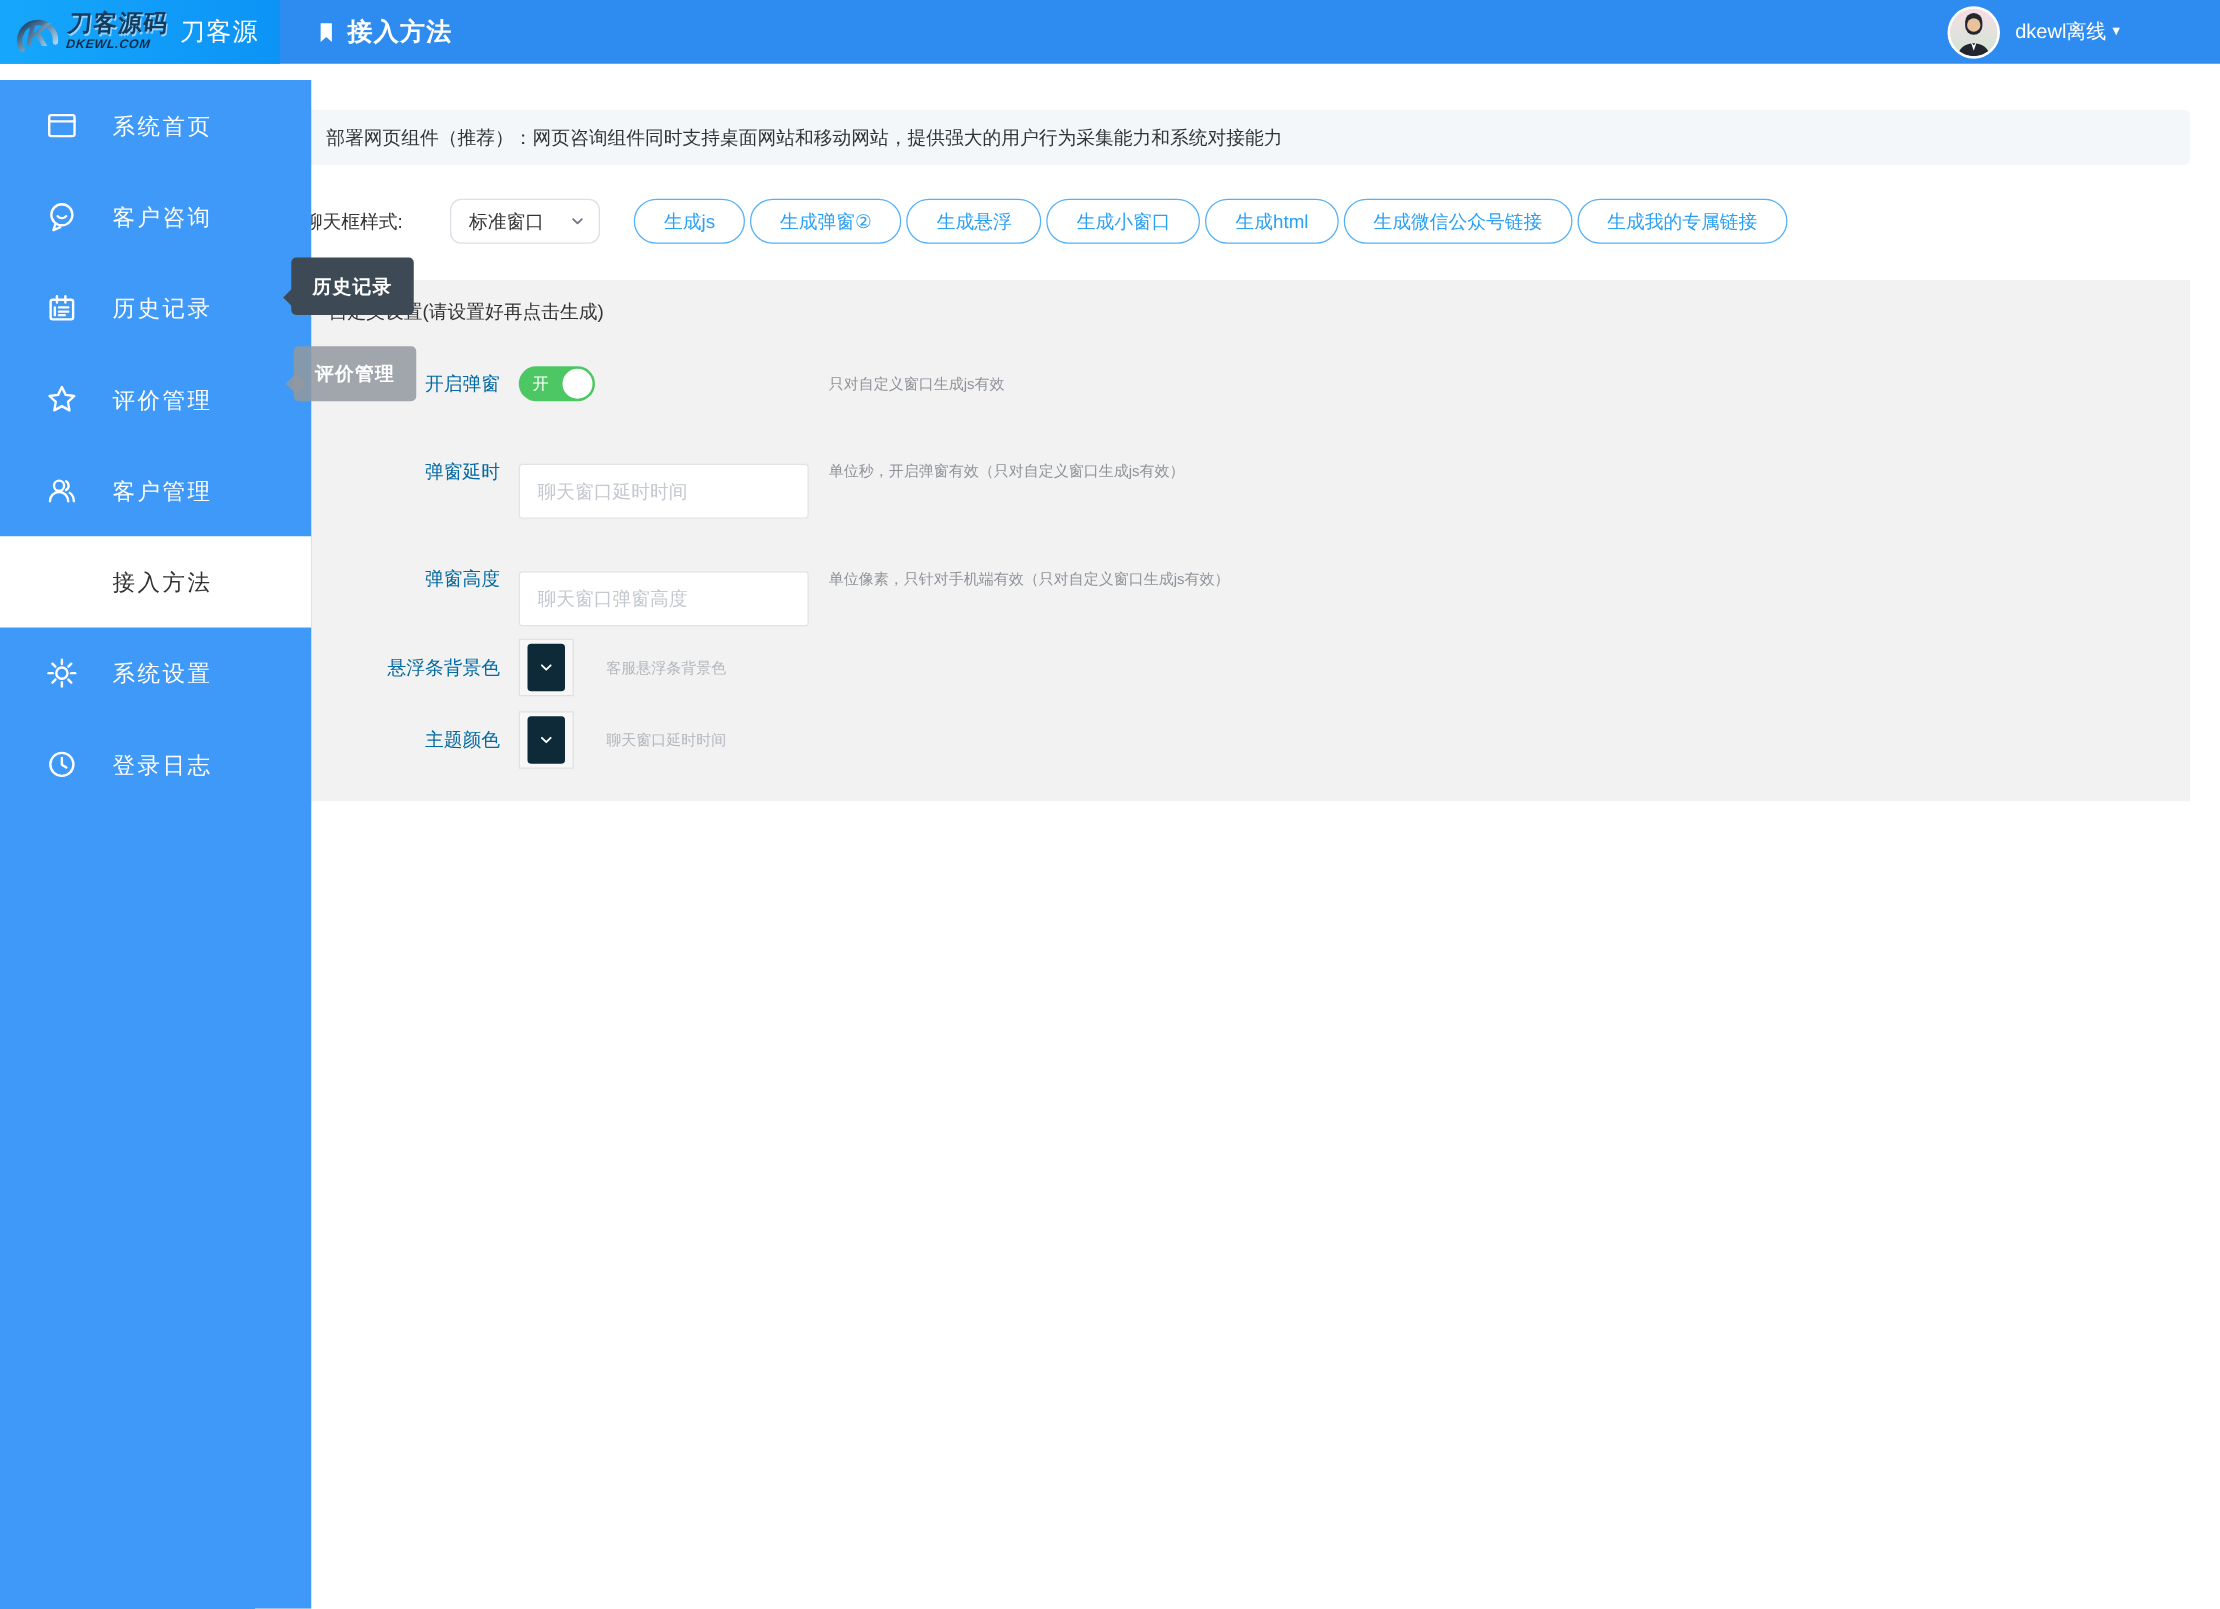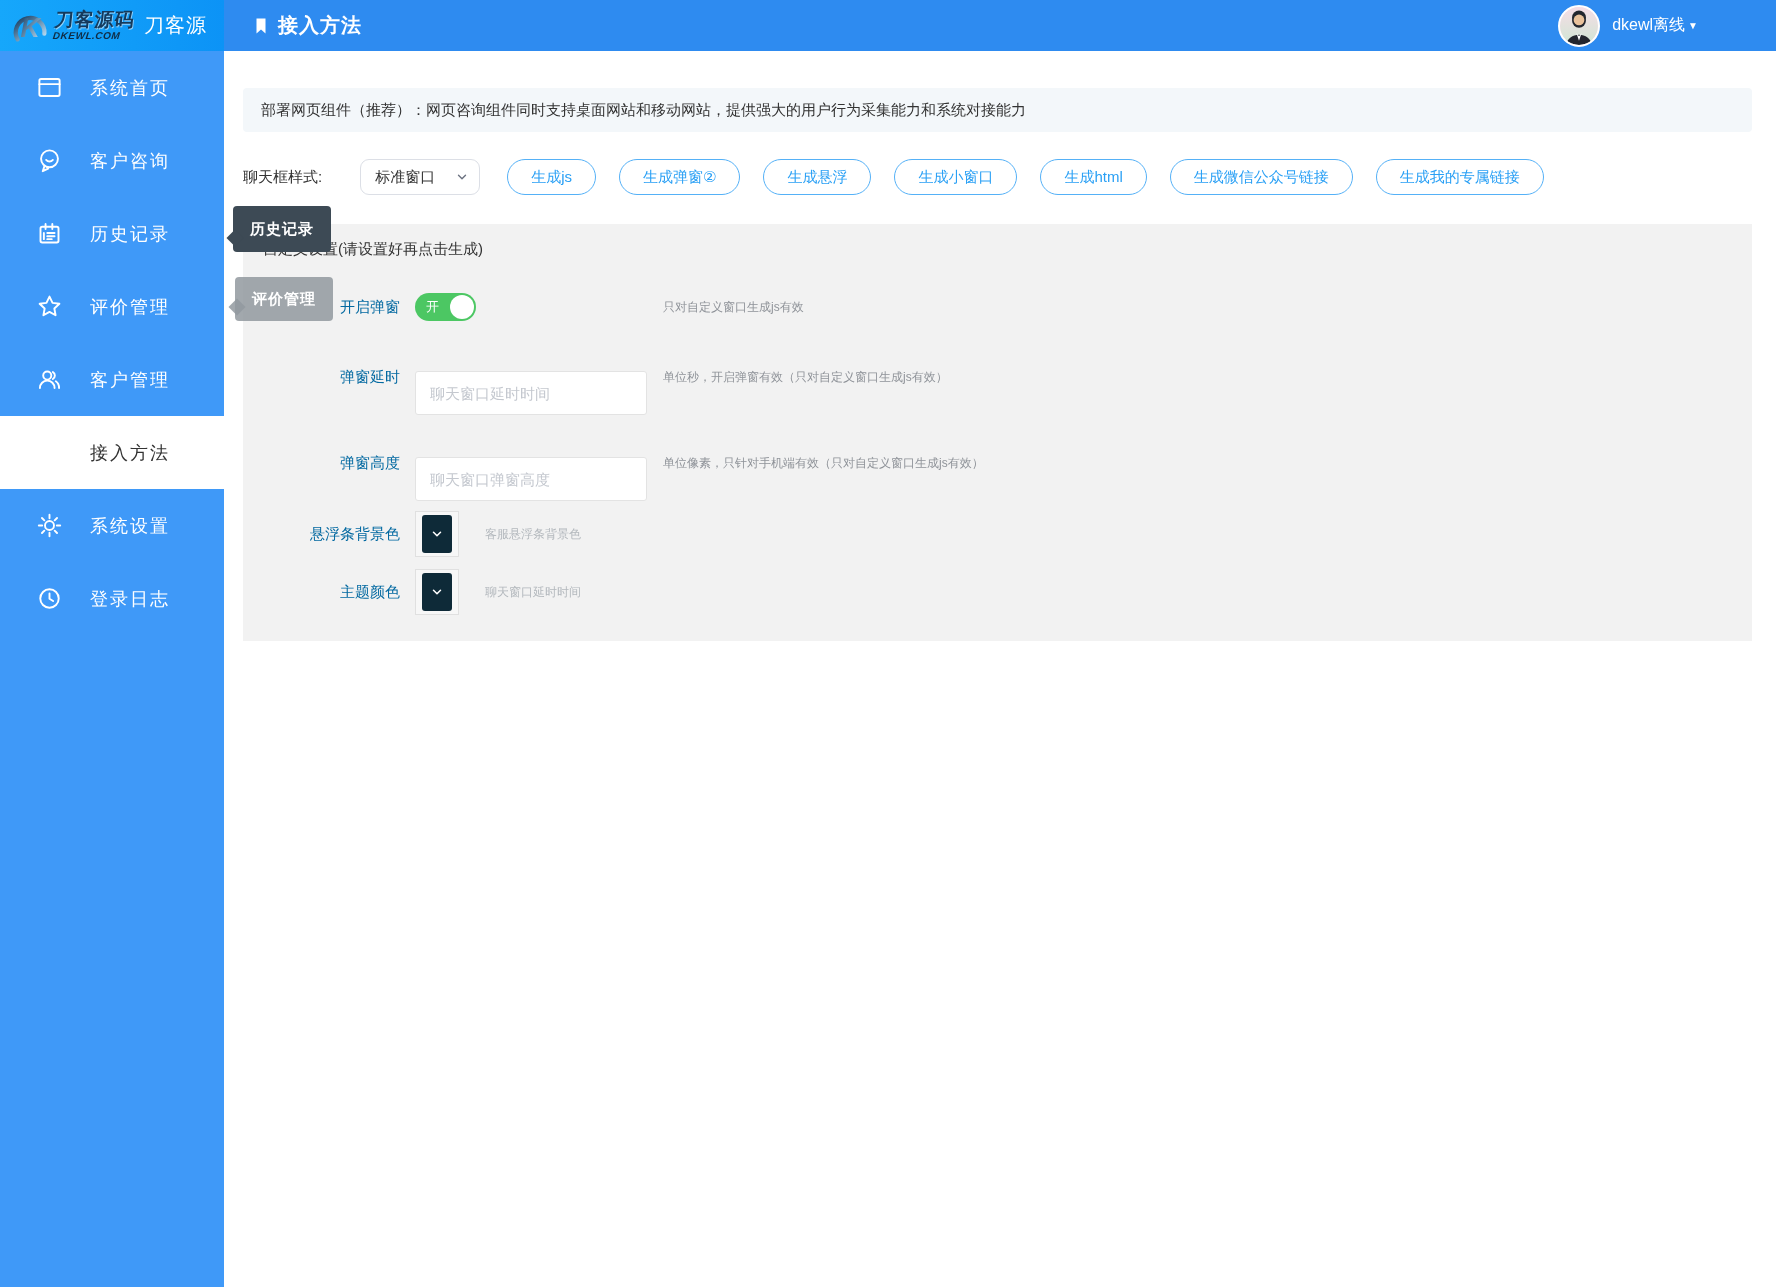--- a/index.html
+++ b/index.html
@@ -28,21 +28,21 @@
   .brand-en { font-size: 10px; font-weight: bold; font-style: italic; color: #102c44; letter-spacing: .5px; margin-top: 2px;}
   .brand-side { color: #fff; font-size: 20px; margin-left: 10px; letter-spacing: 1px; }
   .page-title-wrap { display: flex; align-items: center; margin-left: 28px; }
   .page-title { color: #fff; font-size: 20px; font-weight: bold; margin-left: 8px; letter-spacing: 1px;}
   .user-area { position: absolute; right: 78px; top: 0; height: 51px; display: flex; align-items: center; }
   .avatar { width: 42px; height: 42px; border-radius: 50%; overflow: hidden; border: 2px solid #fff; background:#f7e3ea; }
   .user-name { color: #fff; font-size: 16px; margin-left: 12px; }
   .user-caret { color: #fff; font-size: 10px; margin-left: 3px; }
   
   .sidebar {
-    position: absolute; top: 51px; left: 0; width: 224px; bottom: 0;
+    position: absolute; top: 64px; left: 0; width: 249px; bottom: 0;
     background: #3f99f8; z-index: 20; text-align: center;
   }
   .side-item {
     height: 73px; display: flex; align-items: center; padding-left: 36px;
     color: #fff; cursor: pointer;
   }
   .side-item .s-icon { width: 27px; height: 27px; flex: 0 0 27px; }
   .side-item .s-label { font-size: 18px; letter-spacing: 2px; margin-left: 27px; }
   .side-item.active { background: #fff; color: #333; }
   .side-item.active .s-label { margin-left: 54px; color: #333; }
@@ -62,21 +62,21 @@
     display: flex; align-items: center; padding: 0 18px; font-size: 15px; color: #333;
   }
   .controls-row { margin-top: 26px; height: 38px; display: flex; align-items: center; }
   .controls-label { font-size: 15px; color: #333; }
   .style-select {
     margin-left: 38px; width: 120px; height: 36px; background: #fff;
     border: 1px solid #dcdfe6; border-radius: 9px; display: flex; align-items: center;
     justify-content: space-between; padding: 0 10px 0 14px; cursor: pointer;
   }
   .style-select .sel-value { font-size: 15px; color: #333; }
-  .gen-buttons { display: flex; margin-left: 27px; gap: 23px; }
+  .gen-buttons { display: flex; margin-left: 27px; gap: 4px; }
   .gen-btn {
     height: 36px; border: 1px solid #55b1f7; color: #2aa0f5; background: #fff;
     border-radius: 18px; padding: 0 23px; font-size: 15px; display: flex; align-items: center;
     cursor: pointer; white-space: nowrap; font-family: inherit;
   }
   
   .panel { margin-top: 28px; background: #f2f2f2; padding: 16px 0 26px 0; }
   .panel-heading { margin: 0 0 0 20px; font-size: 15px; color: #333; }
   .form-row { display: flex; align-items: center; }
   .form-label { width: 157px; flex: 0 0 157px; text-align: right; font-size: 15px; color: #0369a1; margin-right: 15px; }

